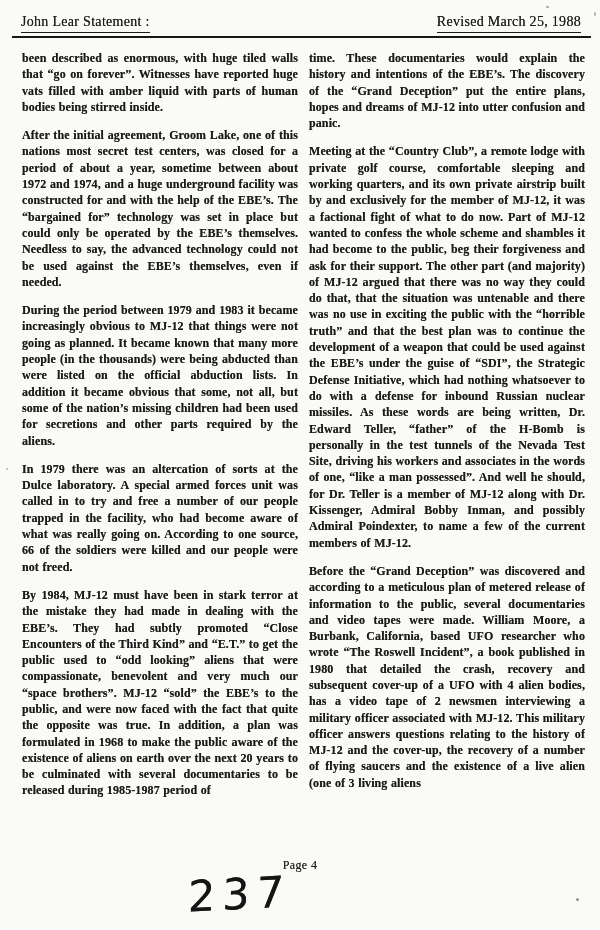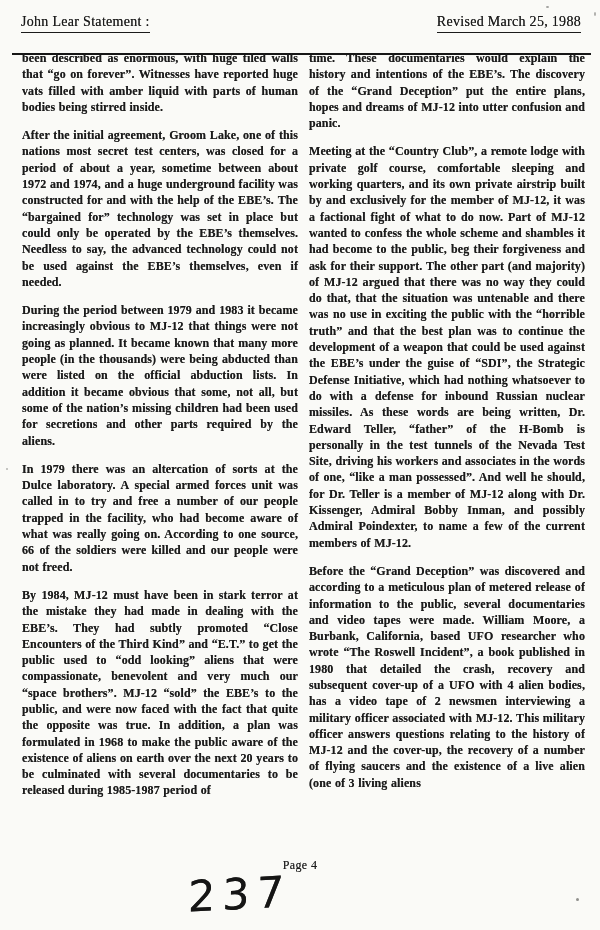--- a/index.html
+++ b/index.html
@@ -16,21 +16,21 @@
   
   .header {
     position: absolute;
     top: 14px;
     left: 12px;
     right: 9px;
     display: flex;
     justify-content: space-between;
     align-items: flex-end;
     border-bottom: 2.5px solid #161616;
-    padding-bottom: 20px;
+    padding-bottom: 3px;
   }
   .header .h-text {
     font-size: 14px;
     letter-spacing: 0.3px;
     text-shadow: 0 0 0.5px rgba(20,20,20,0.75);
     border-bottom: 1.4px solid #1b1b1b;
     padding-bottom: 2px;
   }
   .header .h-left  { margin-left: 9px; }
   .header .h-right { margin-right: 10px; }

